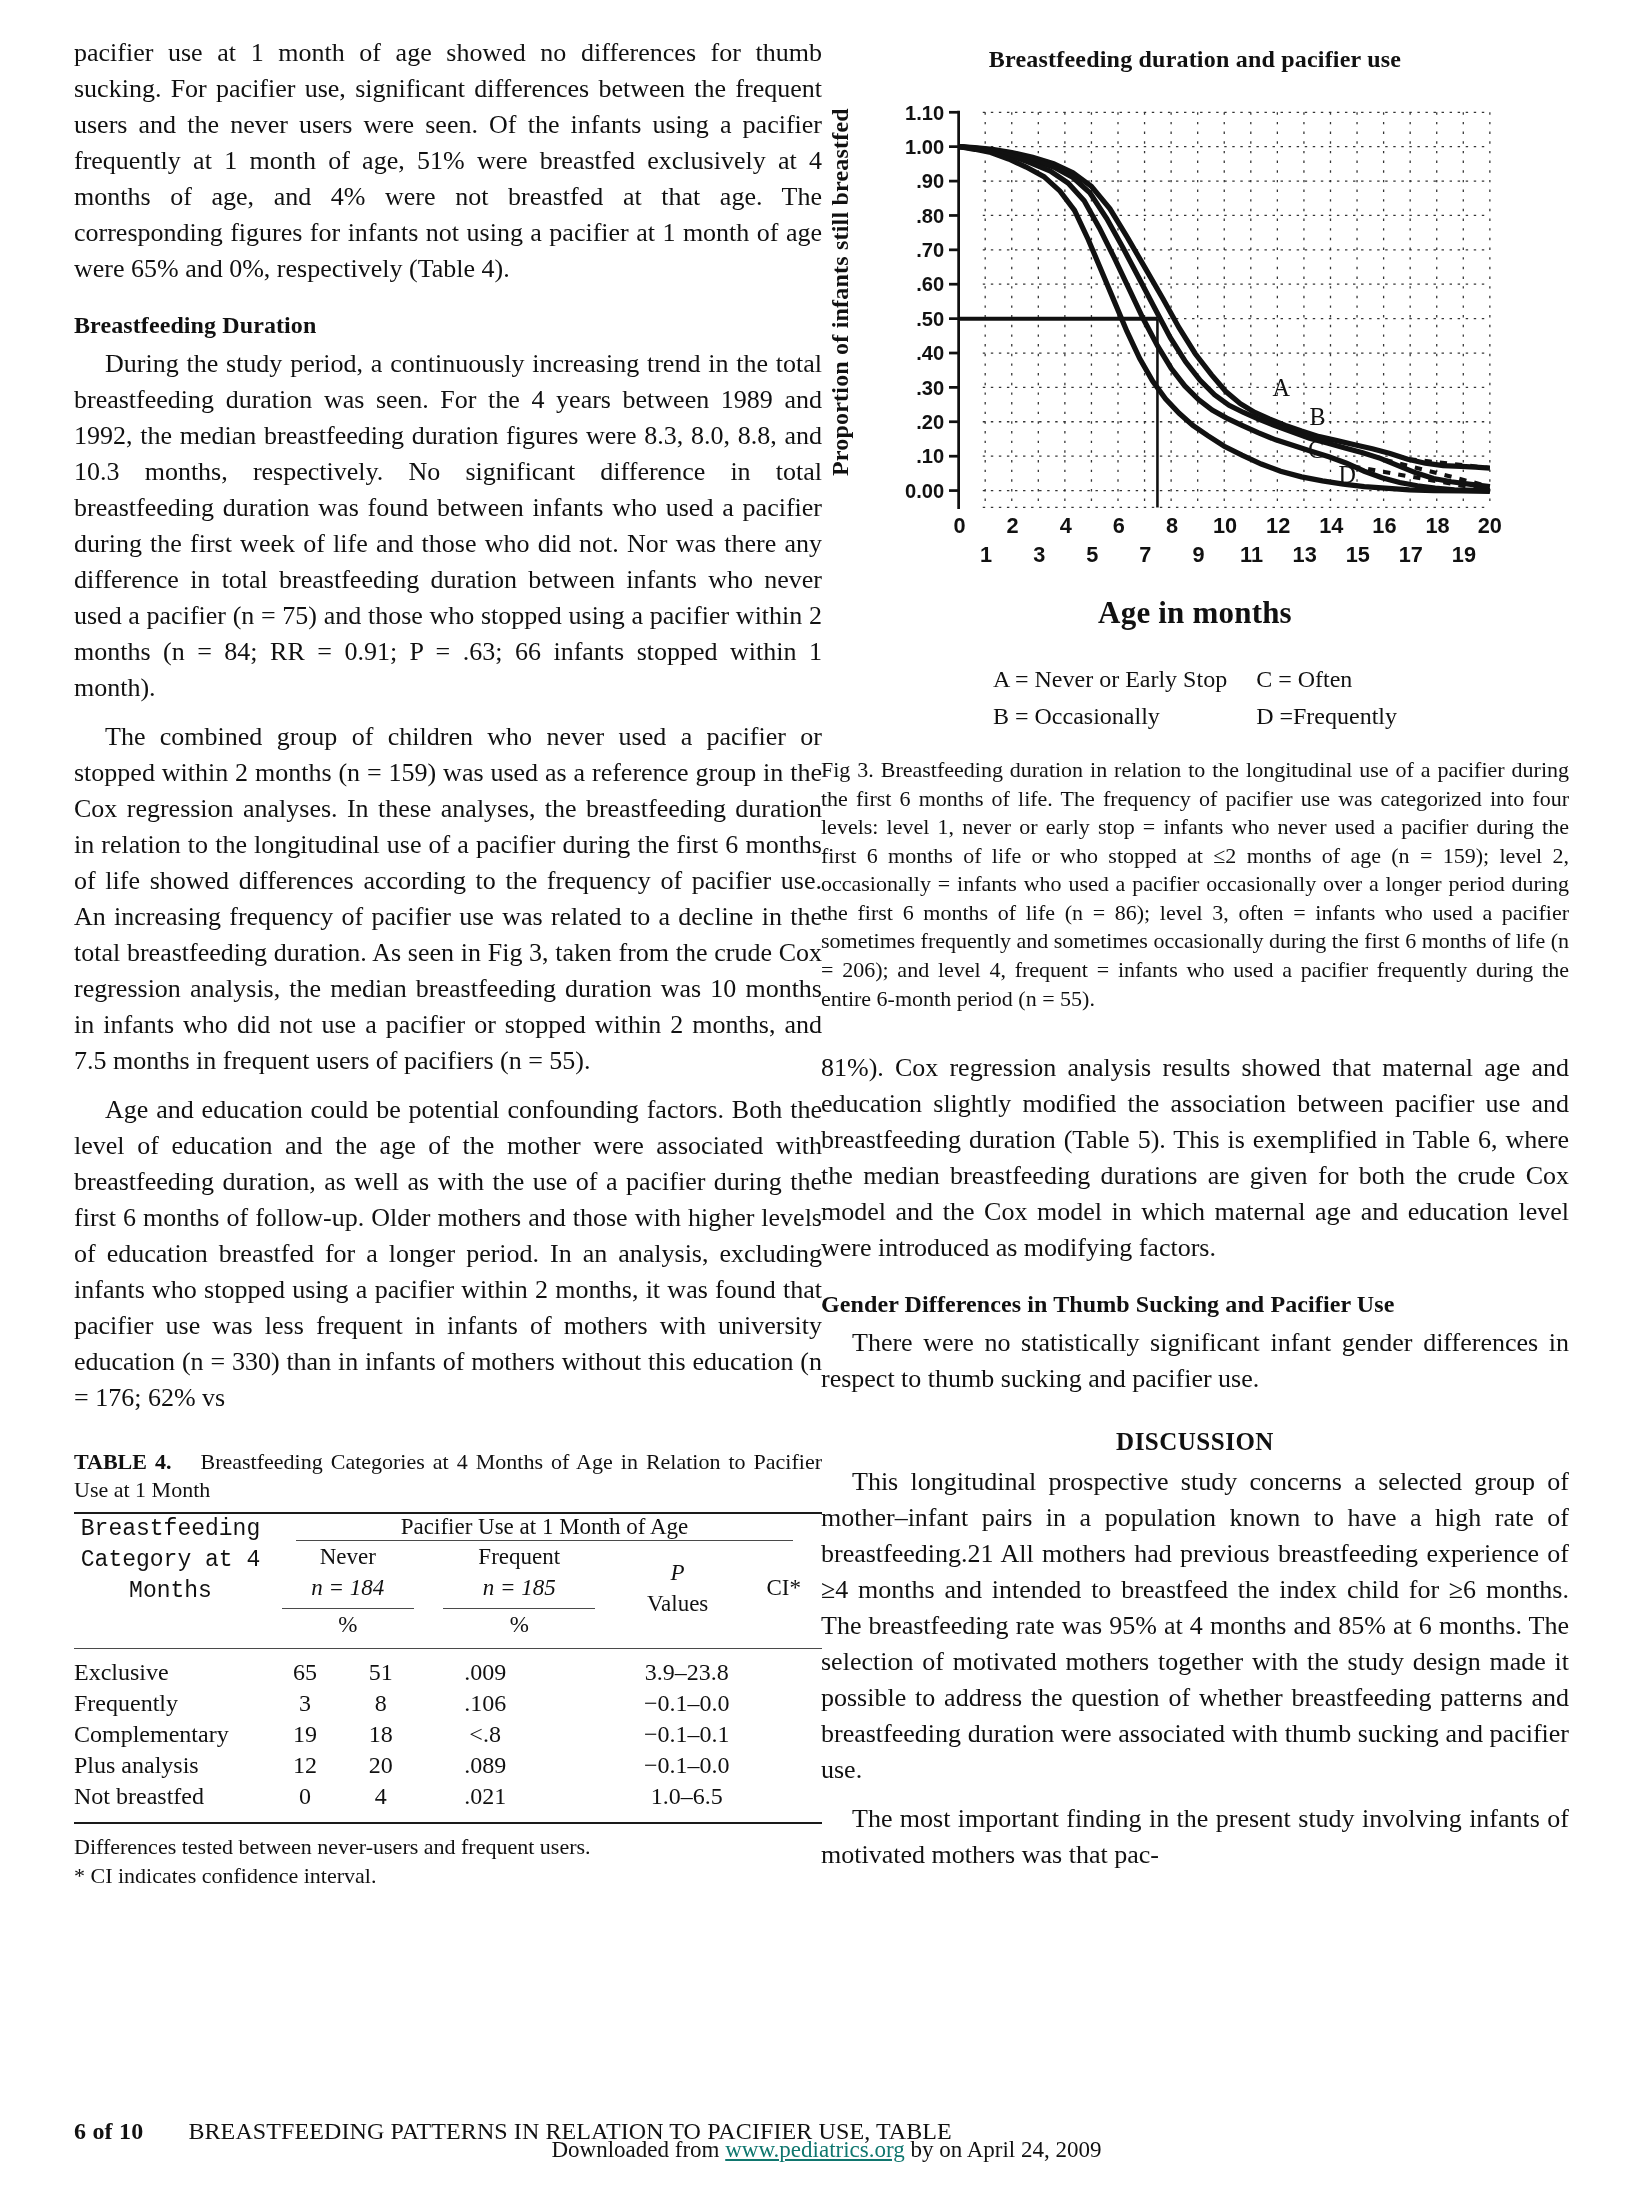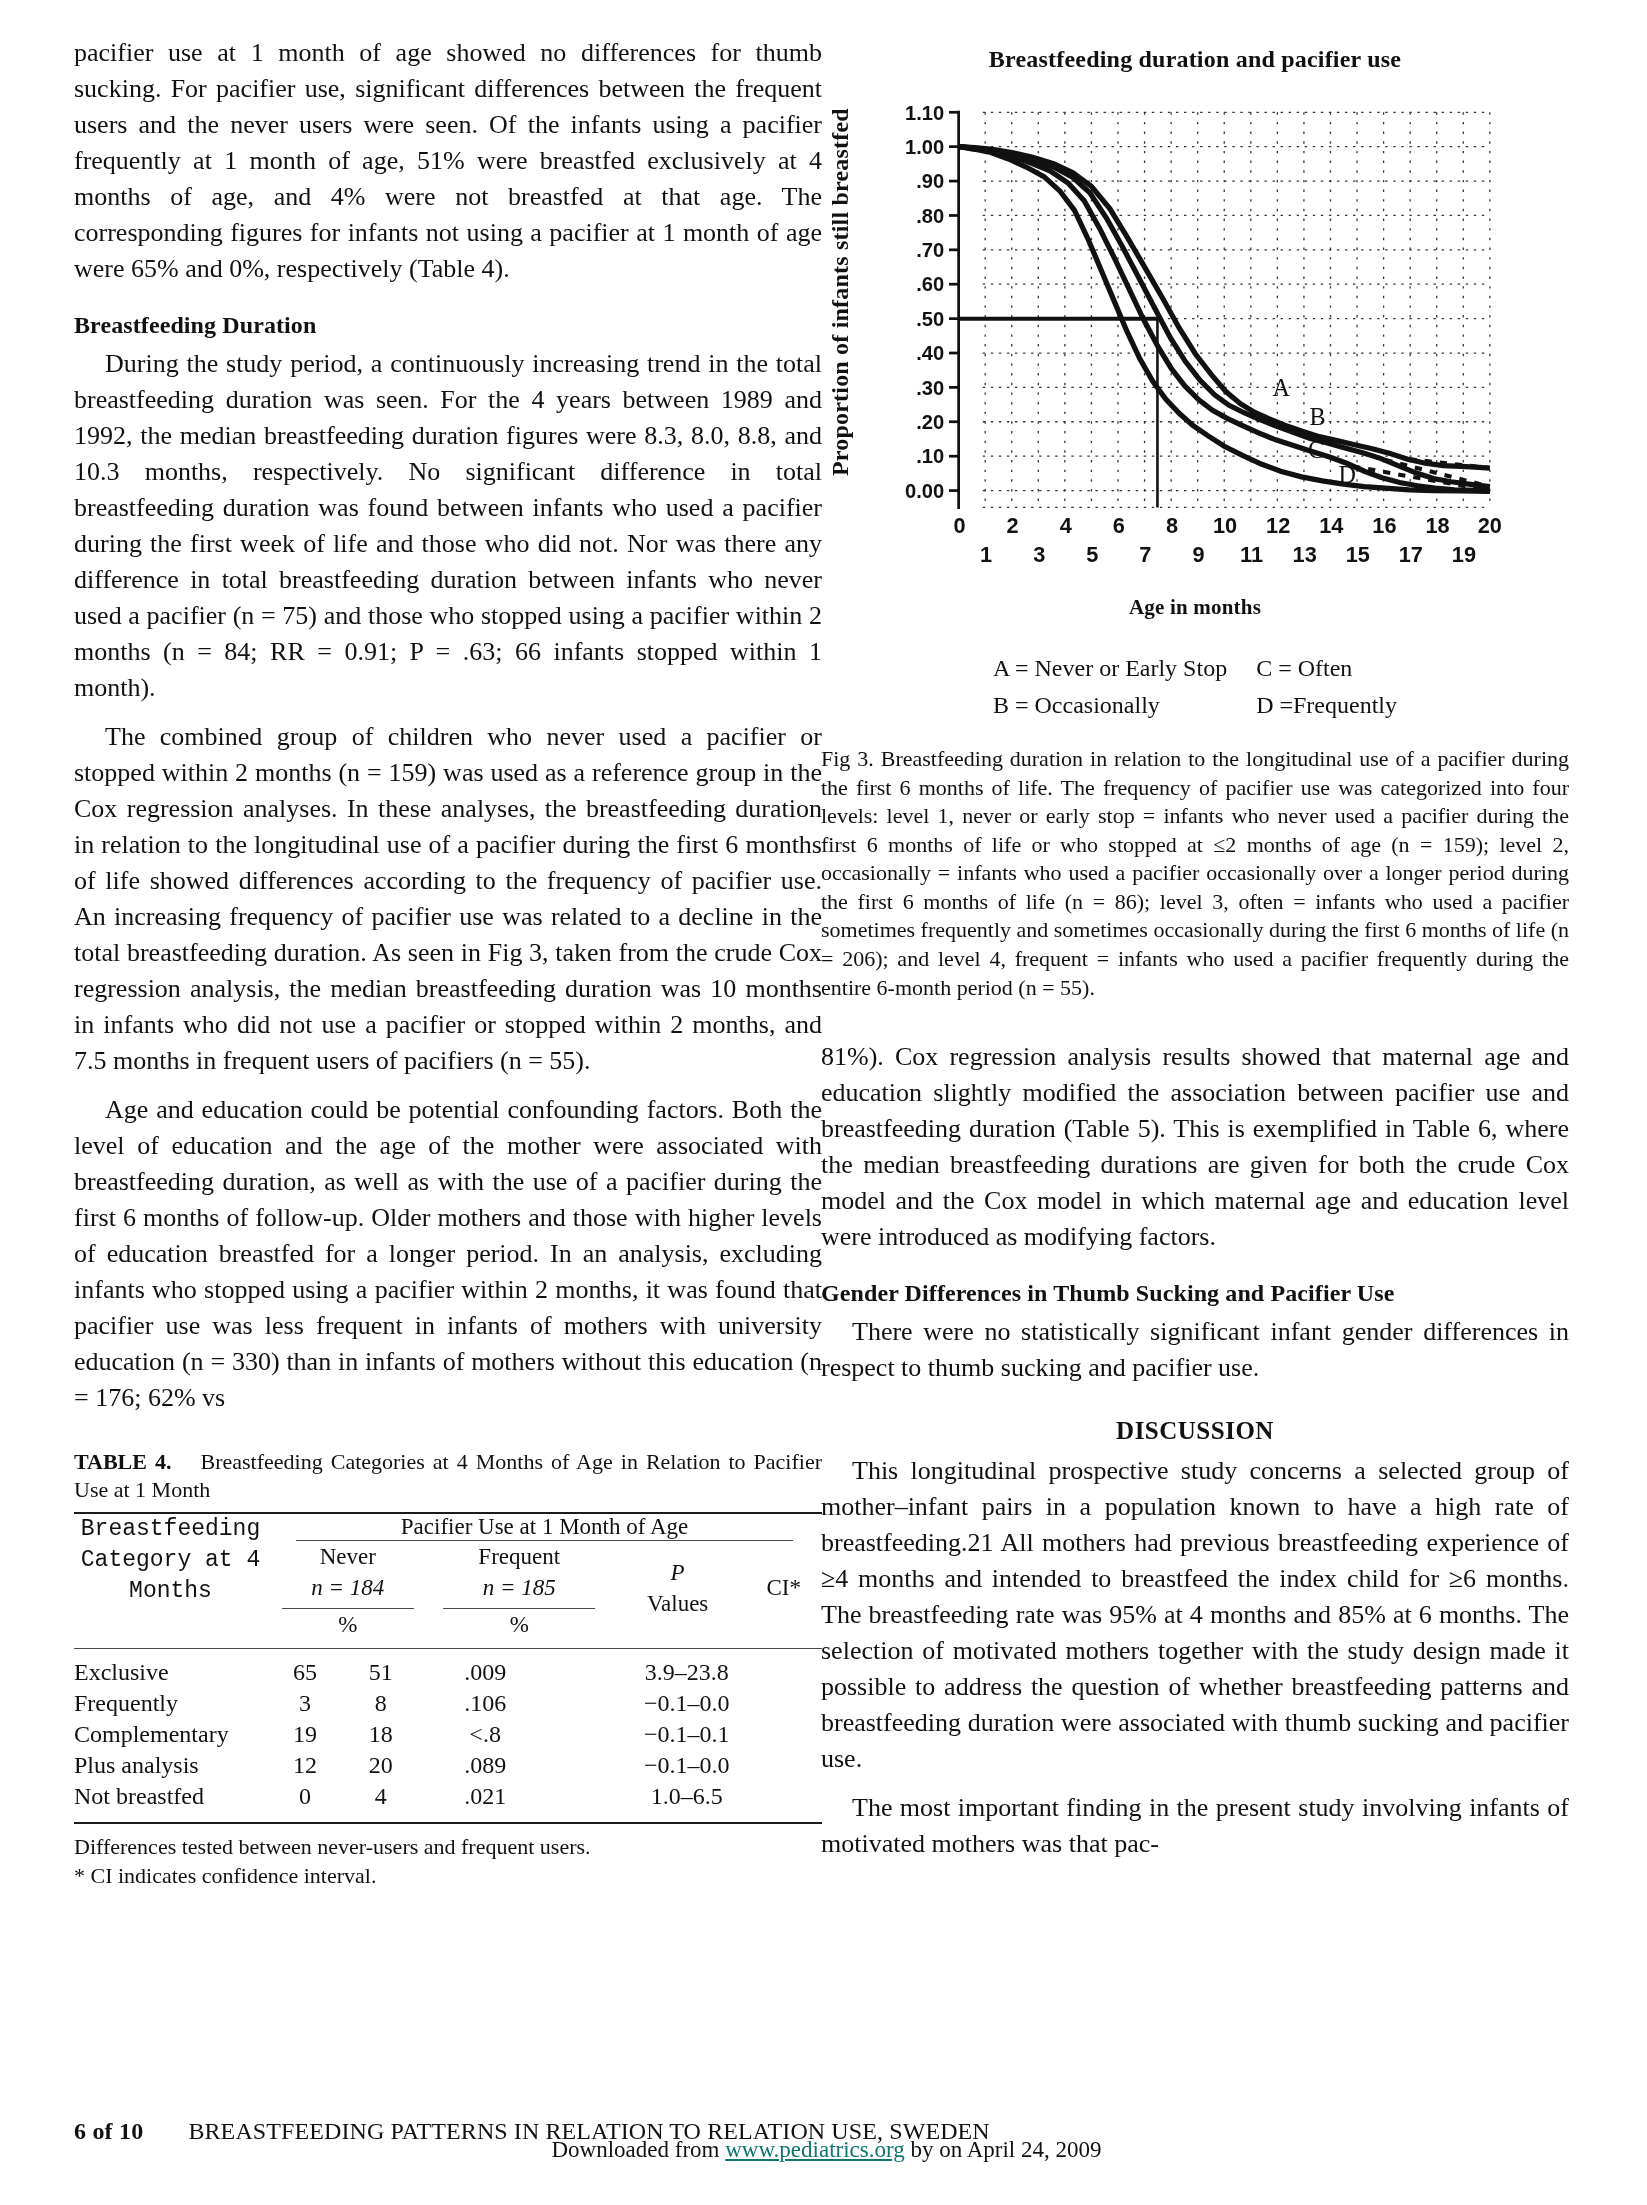--- a/index.html
+++ b/index.html
@@ -49,21 +49,21 @@
   .ylabel{
     writing-mode:vertical-rl;transform:rotate(180deg);
     font-size:24px;font-weight:bold;letter-spacing:0.2px;
     height:418px;display:flex;align-items:center;justify-content:center;
     margin-left:6.4px;margin-top:-4.8px;
   }
   .plotbox{position:relative;flex:1;}
   svg.chart{display:block;}
 
   .xaxisname{
-    text-align:center;font-size:21px;font-weight:bold;
+    text-align:center;font-size:31px;font-weight:bold;
     margin-top:22.5px;letter-spacing:0.2px;
   }
   .legend{
     margin:32px 0 0 0;display:flex;justify-content:center;
   }
   .legend-grid{
     display:grid;grid-template-columns:auto auto;
     column-gap:29px;row-gap:4.8px;
     font-size:24px;line-height:32px;
   }
@@ -401,21 +401,21 @@
 
     <h3 class="sec center">DISCUSSION</h3>
 
     <p class="body">This longitudinal prospective study concerns a selected group of mother–infant pairs in a population known to have a high rate of breastfeeding.21 All mothers had previous breastfeeding experience of ≥4 months and intended to breastfeed the index child for ≥6 months. The breastfeeding rate was 95% at 4 months and 85% at 6 months. The selection of motivated mothers together with the study design made it possible to address the question of whether breastfeeding patterns and breastfeeding duration were associated with thumb sucking and pacifier use.</p>
 
     <p class="body">The most important finding in the present study involving infants of motivated mothers was that pac-</p>
   </div>
 
   <div class="footer">
     <div class="footline">
-      <span class="pageno">6 of 10</span><span class="runhead">BREASTFEEDING PATTERNS IN RELATION TO RELATION USE, SWEDEN</span>
+      <span class="pageno">6 of 10</span><span class="runhead">BREASTFEEDING PATTERNS IN RELATION TO PACIFIER USE, TABLE</span>
     </div>
     <div class="dlline">
       <span>Downloaded from </span><a href="#" style="color: #0f766e;">www.pediatrics.org</a><span> by on April 24, 2009</span>
     </div>
   </div>
 
 </div>
 
 
 </body></html>

